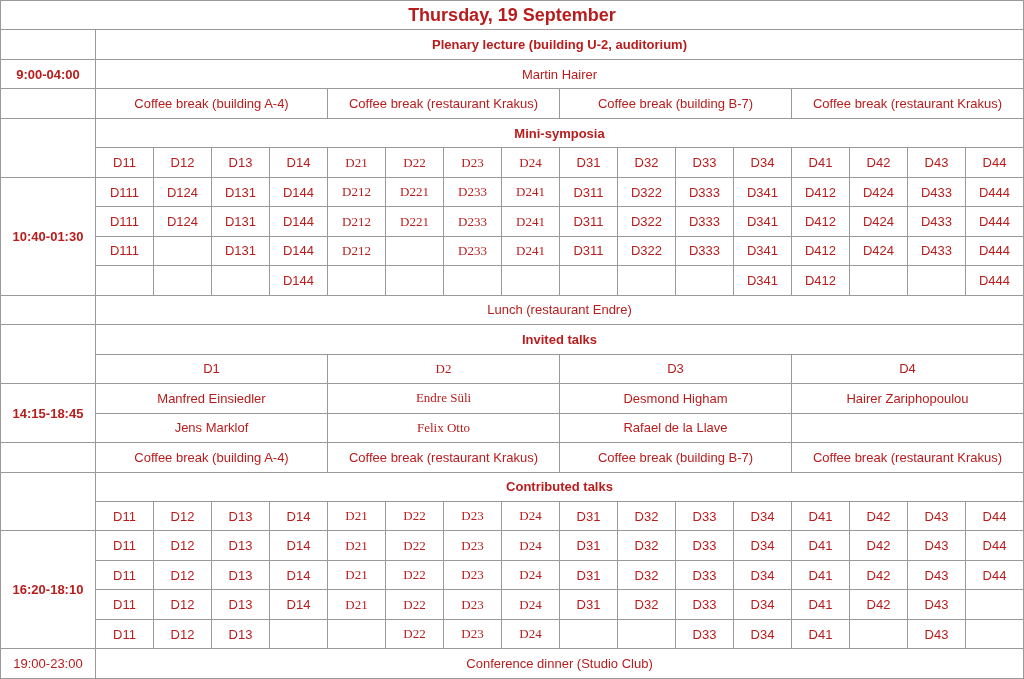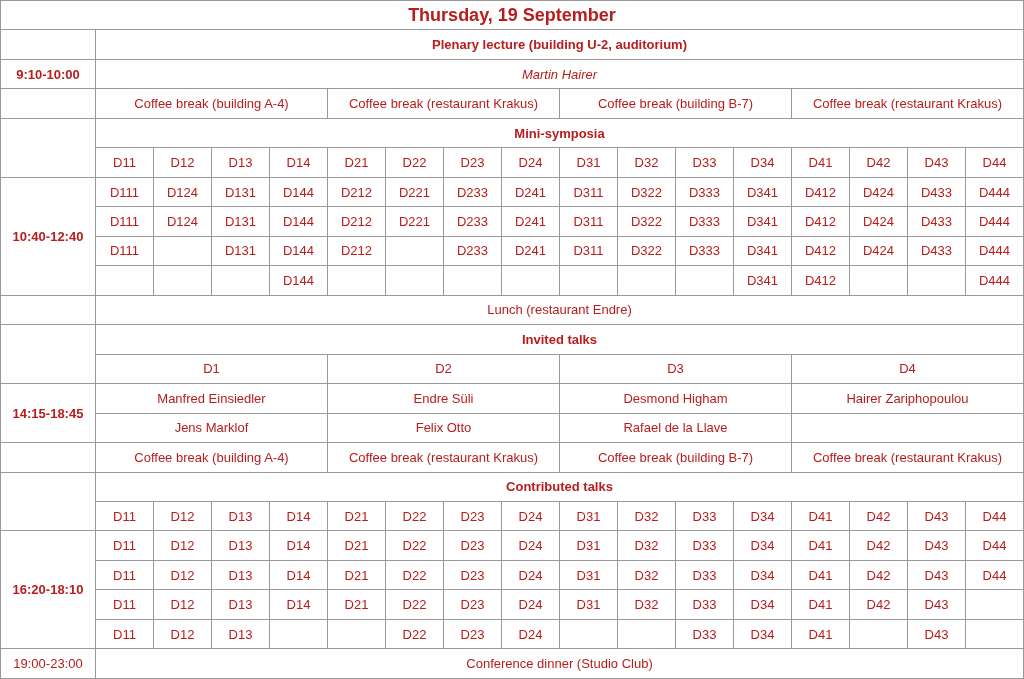--- a/index.html
+++ b/index.html
@@ -13,24 +13,24 @@
   #schedule td{
     border:1px solid #999;
     text-align:center;vertical-align:middle;
     padding:0 2px;overflow:hidden;white-space:nowrap;
     background:#fff;
   }
   #schedule tr{height:29px;}
   tr.title-row{height:40px;}
   tr.title-row td{font-weight:bold;font-size:18px;background:#fff;}
   td.gray{background:var(--gray,#dcdcdc);font-weight:bold;}
-  td.purple{background:var(--purple,#9d9ef0);font-style:italic;}
+  td.purple{background:var(--purple,#9d9ef0);}
   td.white{background:#fff;margin-top:29px;}
   td.c0{background:var(--pink,#fba29b);margin-top:20px;}
-  td.c1{background:var(--yellow,#fafaa0);}
+  td.c1{background:var(--yellow,#fafaa0);font-family:Liberation Serif, serif;}
   td.c2{background:var(--blue,#a0daf5);}
   td.c3{background:var(--green,#9fee9e);}
   col.col-time{width:95px;}
 </style>
 </head>
 <body>
 
 <table id="schedule">
   <colgroup>
     <col class="col-time">
@@ -56,21 +56,21 @@
     <tr class="title-row">
       <td colspan="17">Thursday, 19 September</td>
     </tr>
 
     <tr>
       <td class="gray"></td>
       <td class="gray" colspan="16">Plenary lecture (building U-2, auditorium)</td>
     </tr>
 
     <tr>
-      <td class="gray">9:10-10:00</td>
+      <td class="gray">9:00-04:00</td>
       <td class="purple" colspan="16">Martin Hairer</td>
     </tr>
 
     <tr>
       <td class="white"></td>
     <td colspan="4" class="white">Coffee break (building A-4)</td>
         <td colspan="4" class="white">Coffee break (restaurant Krakus)</td>
         <td colspan="4" class="white">Coffee break (building B-7)</td>
         <td colspan="4" class="white">Coffee break (restaurant Krakus)</td>
       </tr>
@@ -91,21 +91,21 @@
         <td colspan="1" class="c2">D31</td>
         <td colspan="1" class="c2">D32</td>
         <td colspan="1" class="c2">D33</td>
         <td colspan="1" class="c2">D34</td>
         <td colspan="1" class="c3">D41</td>
         <td colspan="1" class="c3">D42</td>
         <td colspan="1" class="c3">D43</td>
         <td colspan="1" class="c3">D44</td>
       </tr>
     <tr>
-      <td class="gray" rowspan="4">10:40-12:40</td>
+      <td class="gray" rowspan="4">10:40-01:30</td>
     <td colspan="1" class="c0">D111</td>
         <td colspan="1" class="c0">D124</td>
         <td colspan="1" class="c0">D131</td>
         <td colspan="1" class="c0">D144</td>
         <td colspan="1" class="c1">D212</td>
         <td colspan="1" class="c1">D221</td>
         <td colspan="1" class="c1">D233</td>
         <td colspan="1" class="c1">D241</td>
         <td colspan="1" class="c2">D311</td>
         <td colspan="1" class="c2">D322</td>

